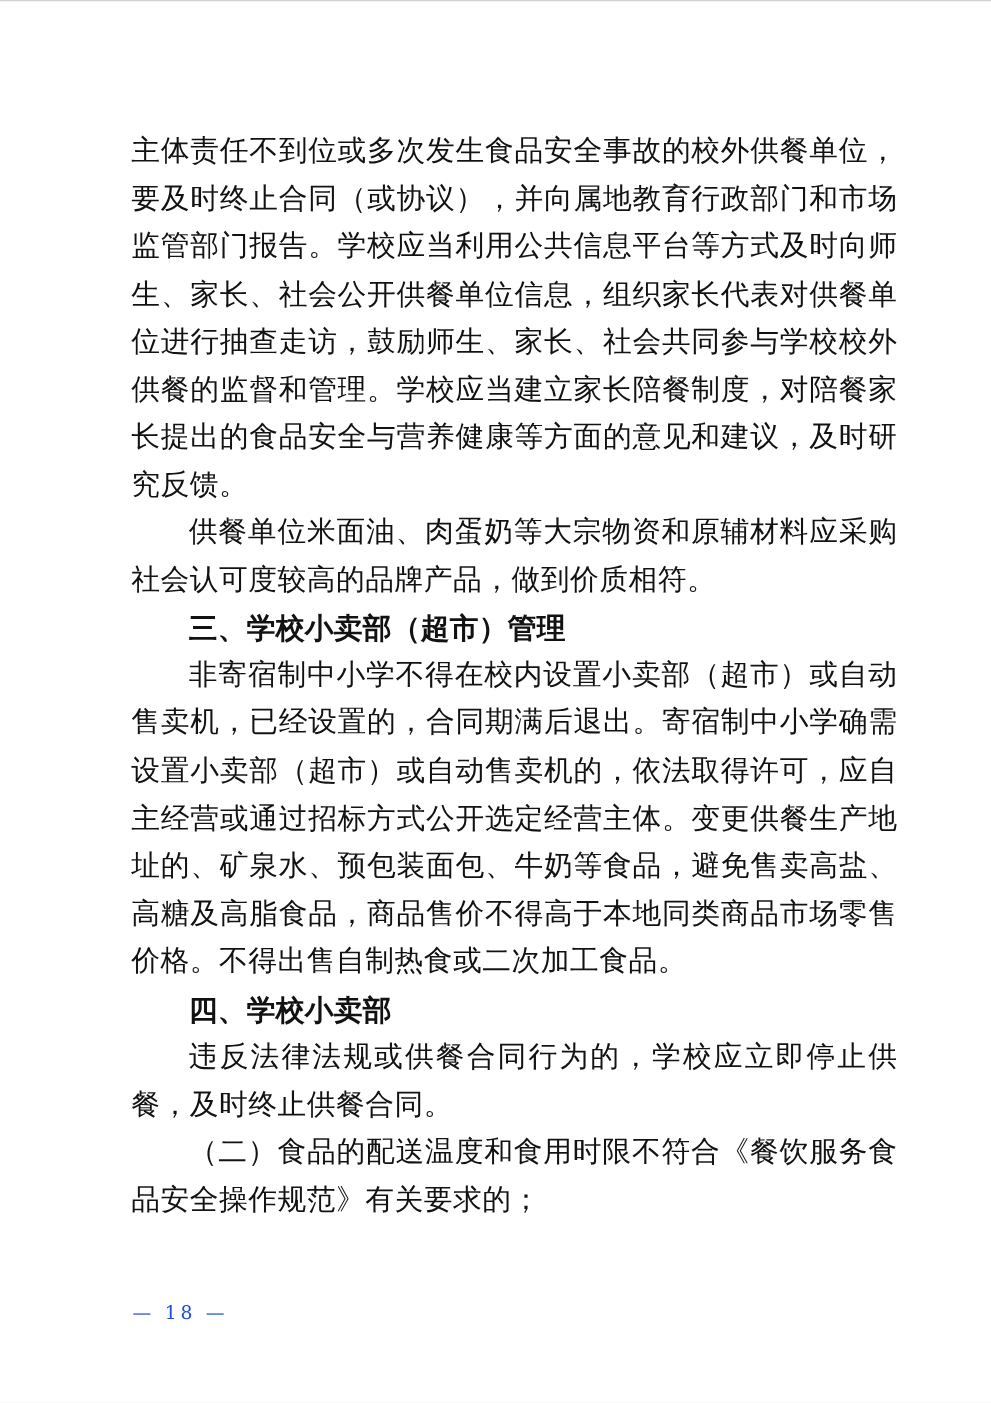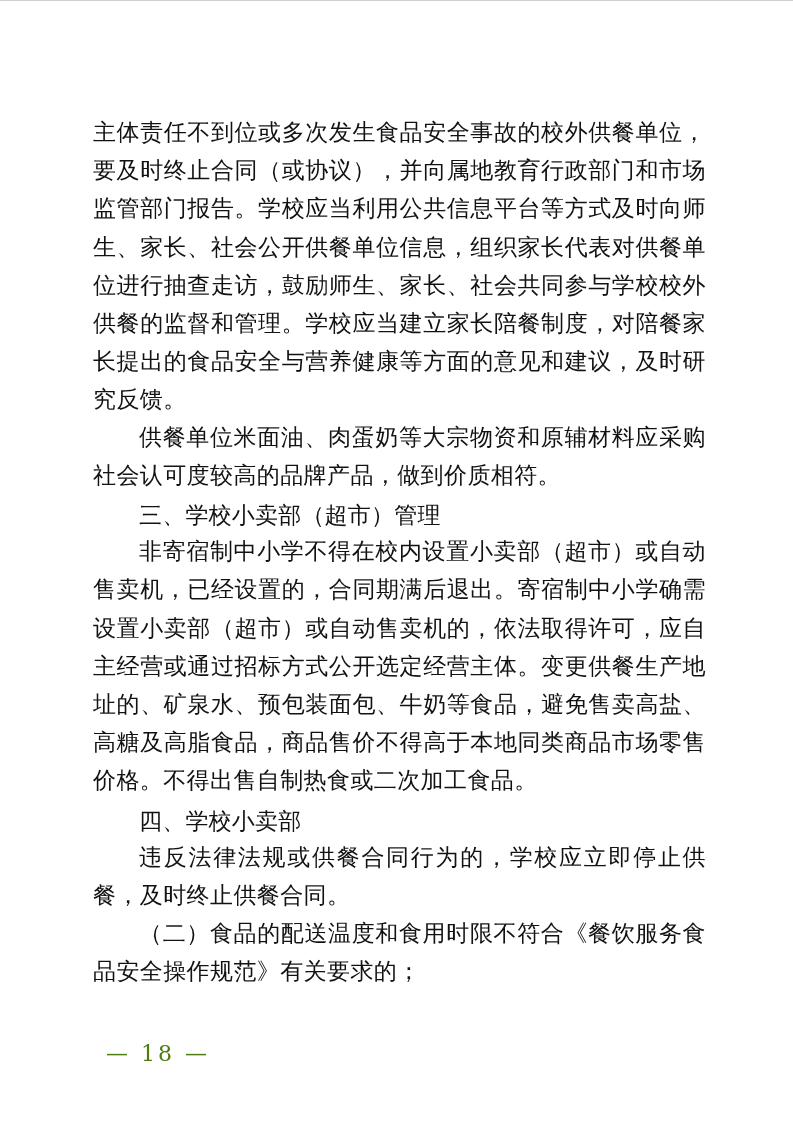--- a/index.html
+++ b/index.html
@@ -16,54 +16,53 @@
     width: 793px;
     height: 1122px;
     background: #ffffff;
     overflow: hidden;
     color: #121212;
     box-sizing: border-box;
     border-top: 1px solid #d0d0d0;
   }
   .content {
     position: absolute;
-    left: 93px;
+    left: 105px;
     top: 101px;
     width: 613px;
     font-family: "Liberation Serif", "DejaVu Serif", serif;
     font-size: 23px;
     line-height: 38.2px;
     letter-spacing: 0.4px;
     text-align: justify;
-    margin-top: 12px;
   }
   .para {
     margin: 0;
     padding: 0;
   }
   .indent {
     text-indent: 2em;
     font-family: Liberation Mono, monospace;
   }
   .heading {
     margin: 0;
     padding: 0;
     text-indent: 2em;
-    font-weight: normal;
+    font-weight: bold;
     font-family: "DejaVu Sans", "Liberation Sans", sans-serif;
     letter-spacing: 0.2px;
   }
   .footer {
     position: absolute;
     left: 106px;
     top: 1040px;
     font-family: "DejaVu Serif", "Liberation Serif", serif;
-    font-size: 22px;
+    font-size: 15px;
     letter-spacing: 3px;
-    color: #4d7c0f;
+    color: #1d4ed8;
   }
 </style>
 </head>
 <body>
 
 <div class="page">
   <div class="content">
     <p class="para">主体责任不到位或多次发生食品安全事故的校外供餐单位，要及时终止合同（或协议），并向属地教育行政部门和市场监管部门报告。学校应当利用公共信息平台等方式及时向师生、家长、社会公开供餐单位信息，组织家长代表对供餐单位进行抽查走访，鼓励师生、家长、社会共同参与学校校外供餐的监督和管理。学校应当建立家长陪餐制度，对陪餐家长提出的食品安全与营养健康等方面的意见和建议，及时研究反馈。</p>
     <p class="para indent">供餐单位米面油、肉蛋奶等大宗物资和原辅材料应采购社会认可度较高的品牌产品，做到价质相符。</p>
     <p class="heading">三、学校小卖部（超市）管理</p>

